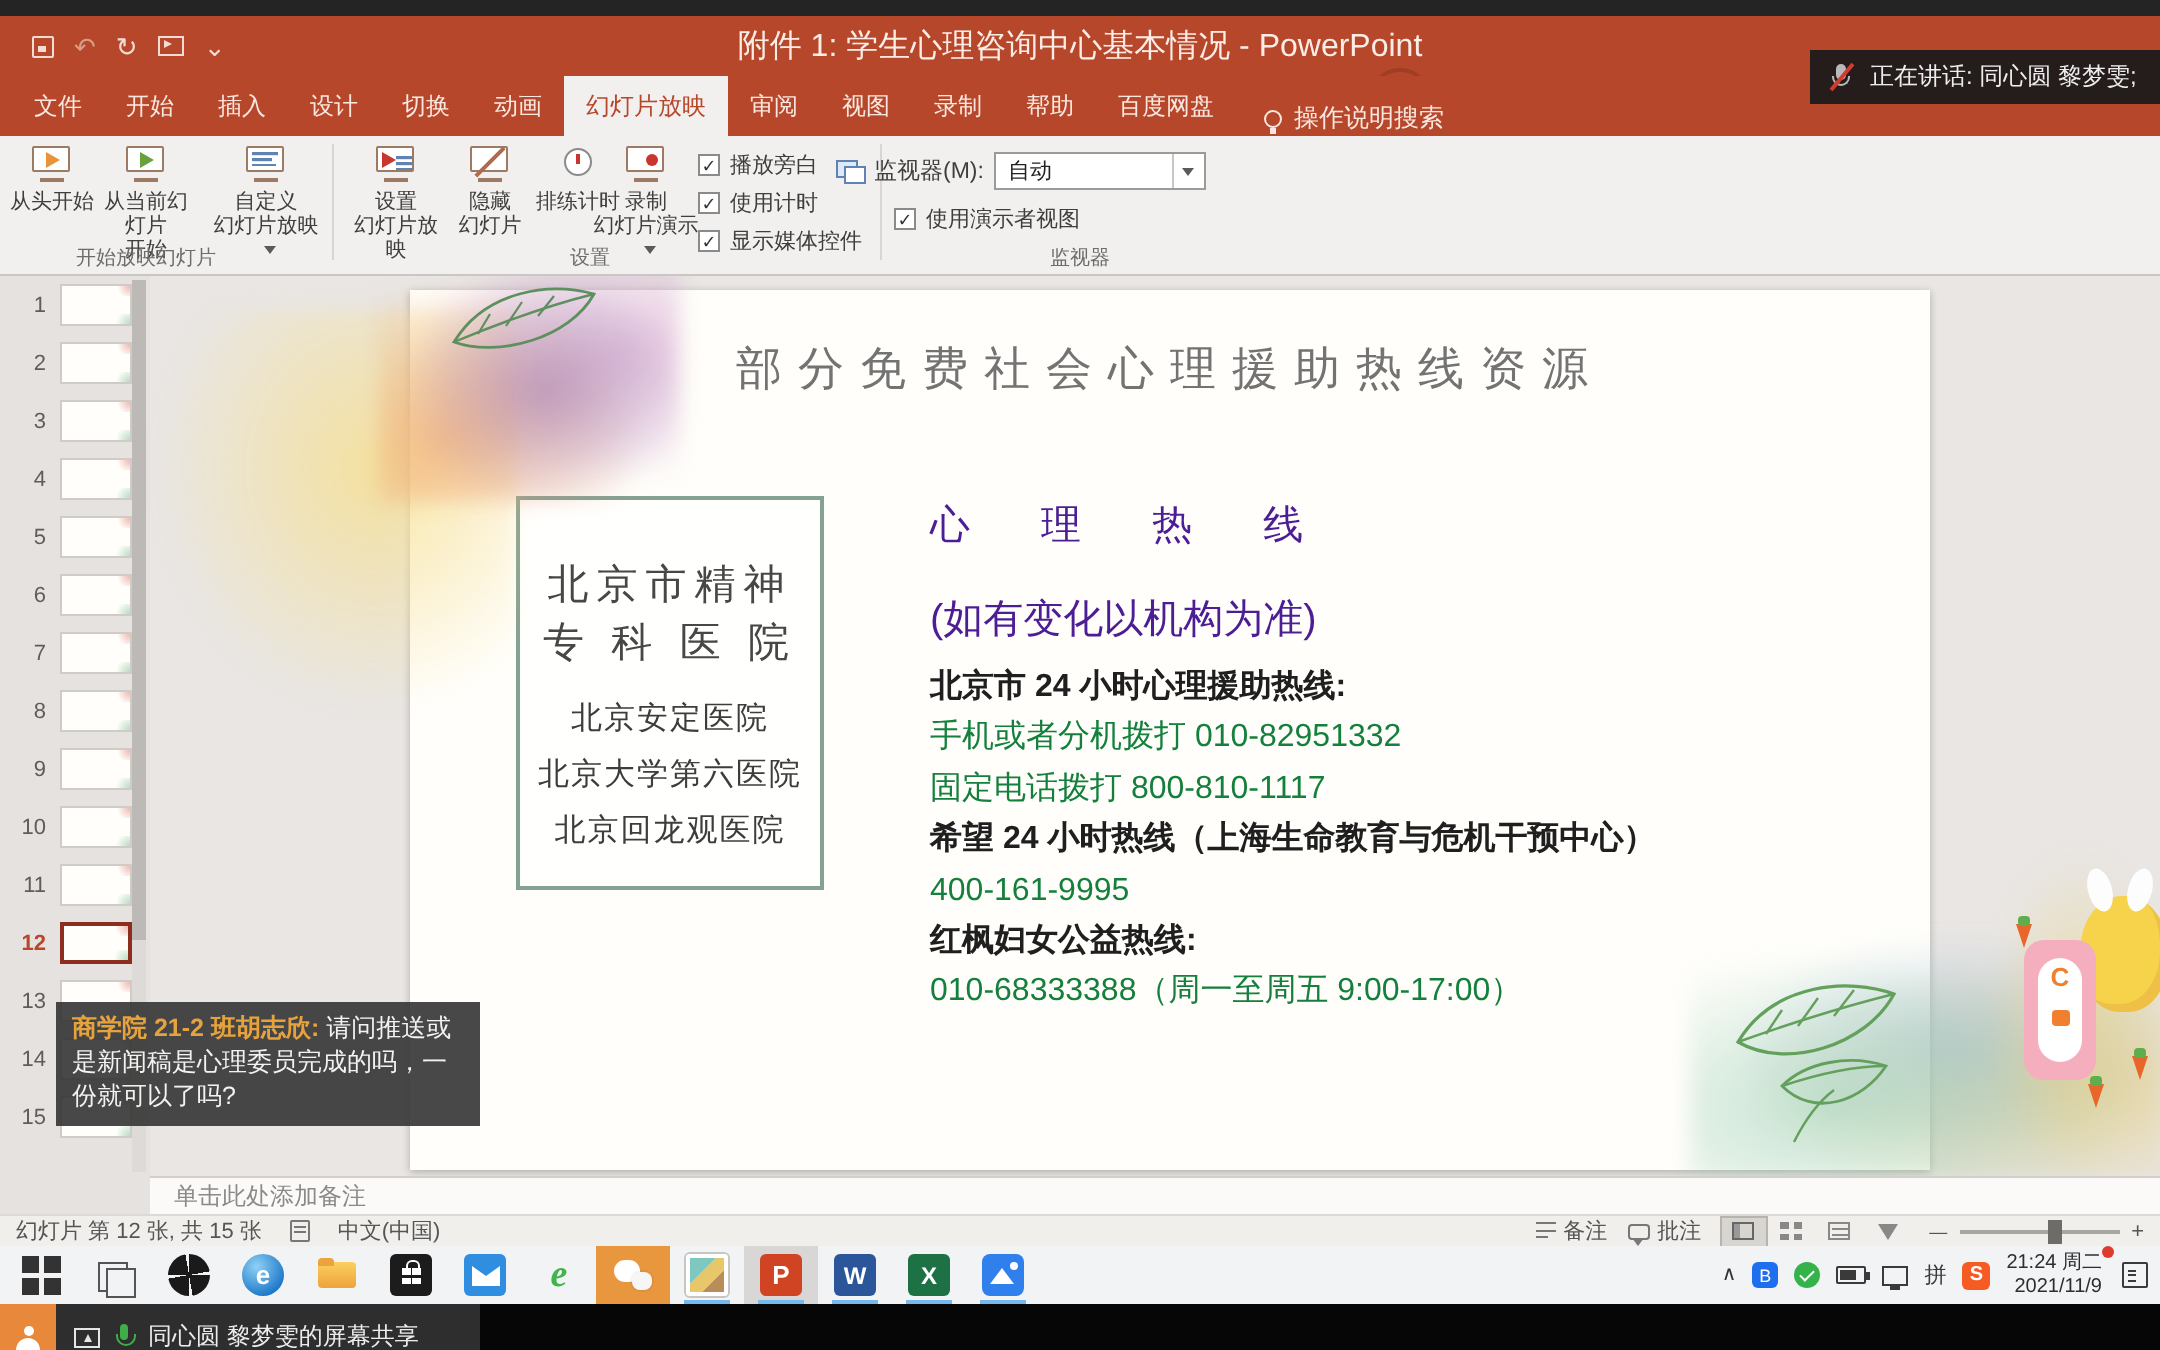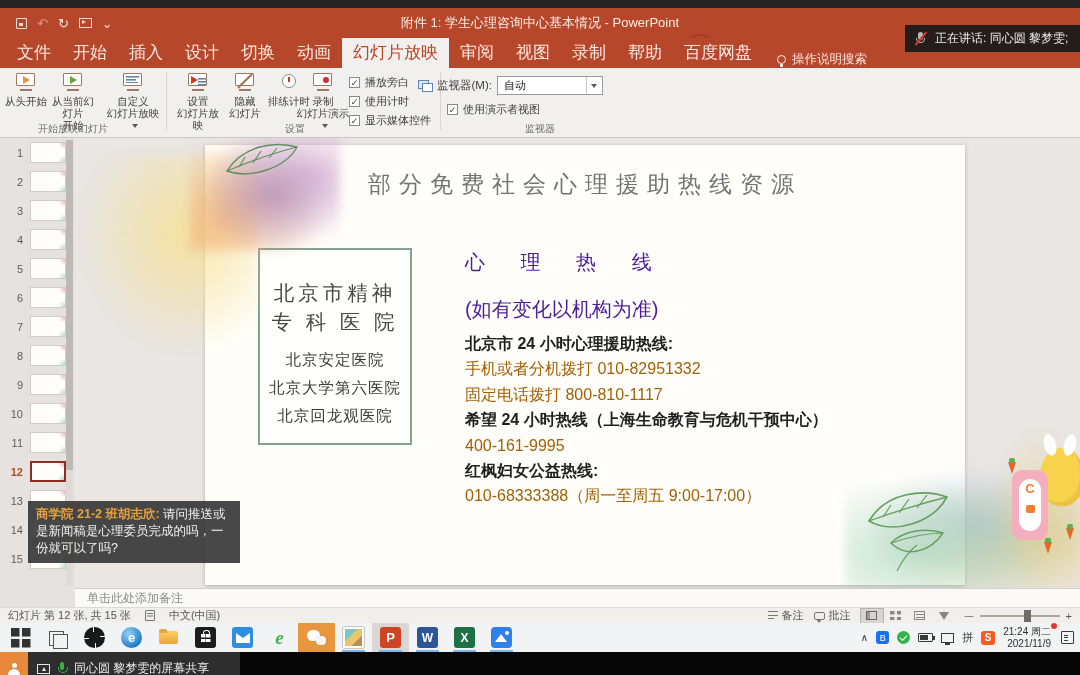--- a/index.html
+++ b/index.html
@@ -12,34 +12,34 @@
 
   
   .titlebar { position:absolute; left:0; top:8px; width:1080px; height:30px; background:#b7472a; display:flex; align-items:center; }
   .qat { display:flex; align-items:center; gap:10px; padding-left:16px; }
   .qat .glyph { color:#f3dcd3; font-size:13px; line-height:13px; }
   .qat .glyph.dim { color:#d99c89; }
   .save-ic { width:11px; height:11px; border:1.4px solid #f3dcd3; border-radius:1px; position:relative; }
   .save-ic::after { content:""; position:absolute; left:2px; top:4px; width:4px; height:3px; background:#f3dcd3; }
   .mini-screen { width:13px; height:10px; border:1.3px solid #f3dcd3; position:relative; }
   .mini-screen::after { content:""; position:absolute; left:2px; top:1px; border-left:4px solid #f3dcd3; border-top:2.5px solid transparent; border-bottom:2.5px solid transparent; }
-  .tb-title { position:absolute; left:0; right:0; top:0; height:30px; display:flex; align-items:center; justify-content:center; color:#fbece6; font-size:13px; pointer-events:none; }
+  .tb-title { position:absolute; left:0; right:0; top:0; height:30px; display:flex; align-items:center; justify-content:center; color:#fbece6; font-size:16px; pointer-events:none; }
   .watermark { position:absolute; left:600px; top:20px; width:360px; height:46px; opacity:.4; }
 
   
   .speaking { position:absolute; left:905px; top:25px; width:175px; height:27px; background:rgba(26,26,26,.93); display:flex; align-items:center; gap:8px; padding-left:10px; z-index:60; }
   .mic-muted { position:relative; width:12px; height:15px; }
   .mic-muted .body { position:absolute; left:3px; top:1px; width:5px; height:8px; background:#b9b9b9; border-radius:3px; }
   .mic-muted .stand { position:absolute; left:1px; top:7px; width:9px; height:5px; border:1.3px solid #b9b9b9; border-top:none; border-radius:0 0 6px 6px; }
   .mic-muted .slash { position:absolute; left:5px; top:-1px; width:2px; height:17px; background:#d23c30; transform:rotate(40deg); }
   .speaking .txt { color:#ededed; font-size:12px; white-space:nowrap; }
 
   
   .tabsrow { position:absolute; left:0; top:38px; width:1080px; height:30px; background:#b7472a; display:flex; align-items:flex-end; padding-left:6px; }
-  .tab { padding:0 11px; height:30px; line-height:30px; font-size:17px; color:#fae7e0; white-space:nowrap; }
+  .tab { padding:0 11px; height:30px; line-height:30px; font-size:12px; color:#fae7e0; white-space:nowrap; }
   .tab.active { background:#f2f0ee; color:#b7472a; }
   .tellme { display:flex; align-items:center; gap:6px; color:#fae7e0; font-size:12.5px; padding-left:14px; }
   .bulb { width:9px; height:9px; border:1.3px solid #fae7e0; border-radius:50%; position:relative; }
   .bulb::after { content:""; position:absolute; left:2.2px; top:8px; width:2.5px; height:3px; background:#fae7e0; }
 
   
   .ribbon { position:absolute; left:0; top:68px; width:1080px; height:70px; background:#f2f0ee; border-bottom:1px solid #c9c6c3; }
   .rgroup-label { position:absolute; bottom:1px; font-size:10px; color:#6e6c6a; }
   .rdivider { position:absolute; top:4px; height:58px; width:1px; background:#d8d5d2; }
   .bigbtn { position:absolute; top:3px; display:flex; flex-direction:column; align-items:center; cursor:default; }
@@ -85,21 +85,21 @@
 
   .slide-title { position:absolute; left:0; top:24px; width:100%; text-align:center; font-size:23px; letter-spacing:8px; color:#737373; }
   .hospital-box { position:absolute; left:53px; top:103px; width:154px; height:197px; border:2px solid #84a292; background:rgba(255,255,255,.55); text-align:center; }
   .hb-head { margin-top:28px; font-size:20.5px; line-height:29px; letter-spacing:4px; color:#474747; }
   .hb-items { margin-top:10px; }
   .hb-items div { font-size:15.5px; line-height:28px; letter-spacing:1px; color:#3d3d3d; }
   .hotline { position:absolute; left:260px; top:104px; width:480px; }
   .hot-head { font-size:20px; letter-spacing:15px; color:#4c1d95; }
   .hot-note { margin-top:20px; font-size:20px; color:#4c1d95; }
   .hot-lines { margin-top:8px; }
-  .hline { font-size:16px; line-height:25.4px; color:#a16207; }
+  .hline { font-size:16px; line-height:25.4px; color:#15803d; }
   .hline.b { font-weight:bold; color:#1f1f1f; }
 
   
   .wc { position:absolute; pointer-events:none; }
   .wc-left { left:5px; top:17px; width:178px; height:198px; background:radial-gradient(ellipse at 60% 40%, rgba(246,224,148,.85), rgba(246,224,148,0) 72%); filter:blur(4px); }
   .wc-top { left:115px; top:-12px; width:150px; height:125px;
      background:radial-gradient(ellipse at 55% 55%, rgba(160,120,175,.6), transparent 62%),
                 radial-gradient(ellipse at 22% 75%, rgba(240,160,105,.6), transparent 60%),
                 radial-gradient(ellipse at 82% 40%, rgba(205,150,200,.55), transparent 62%);
      filter:blur(5px); }

